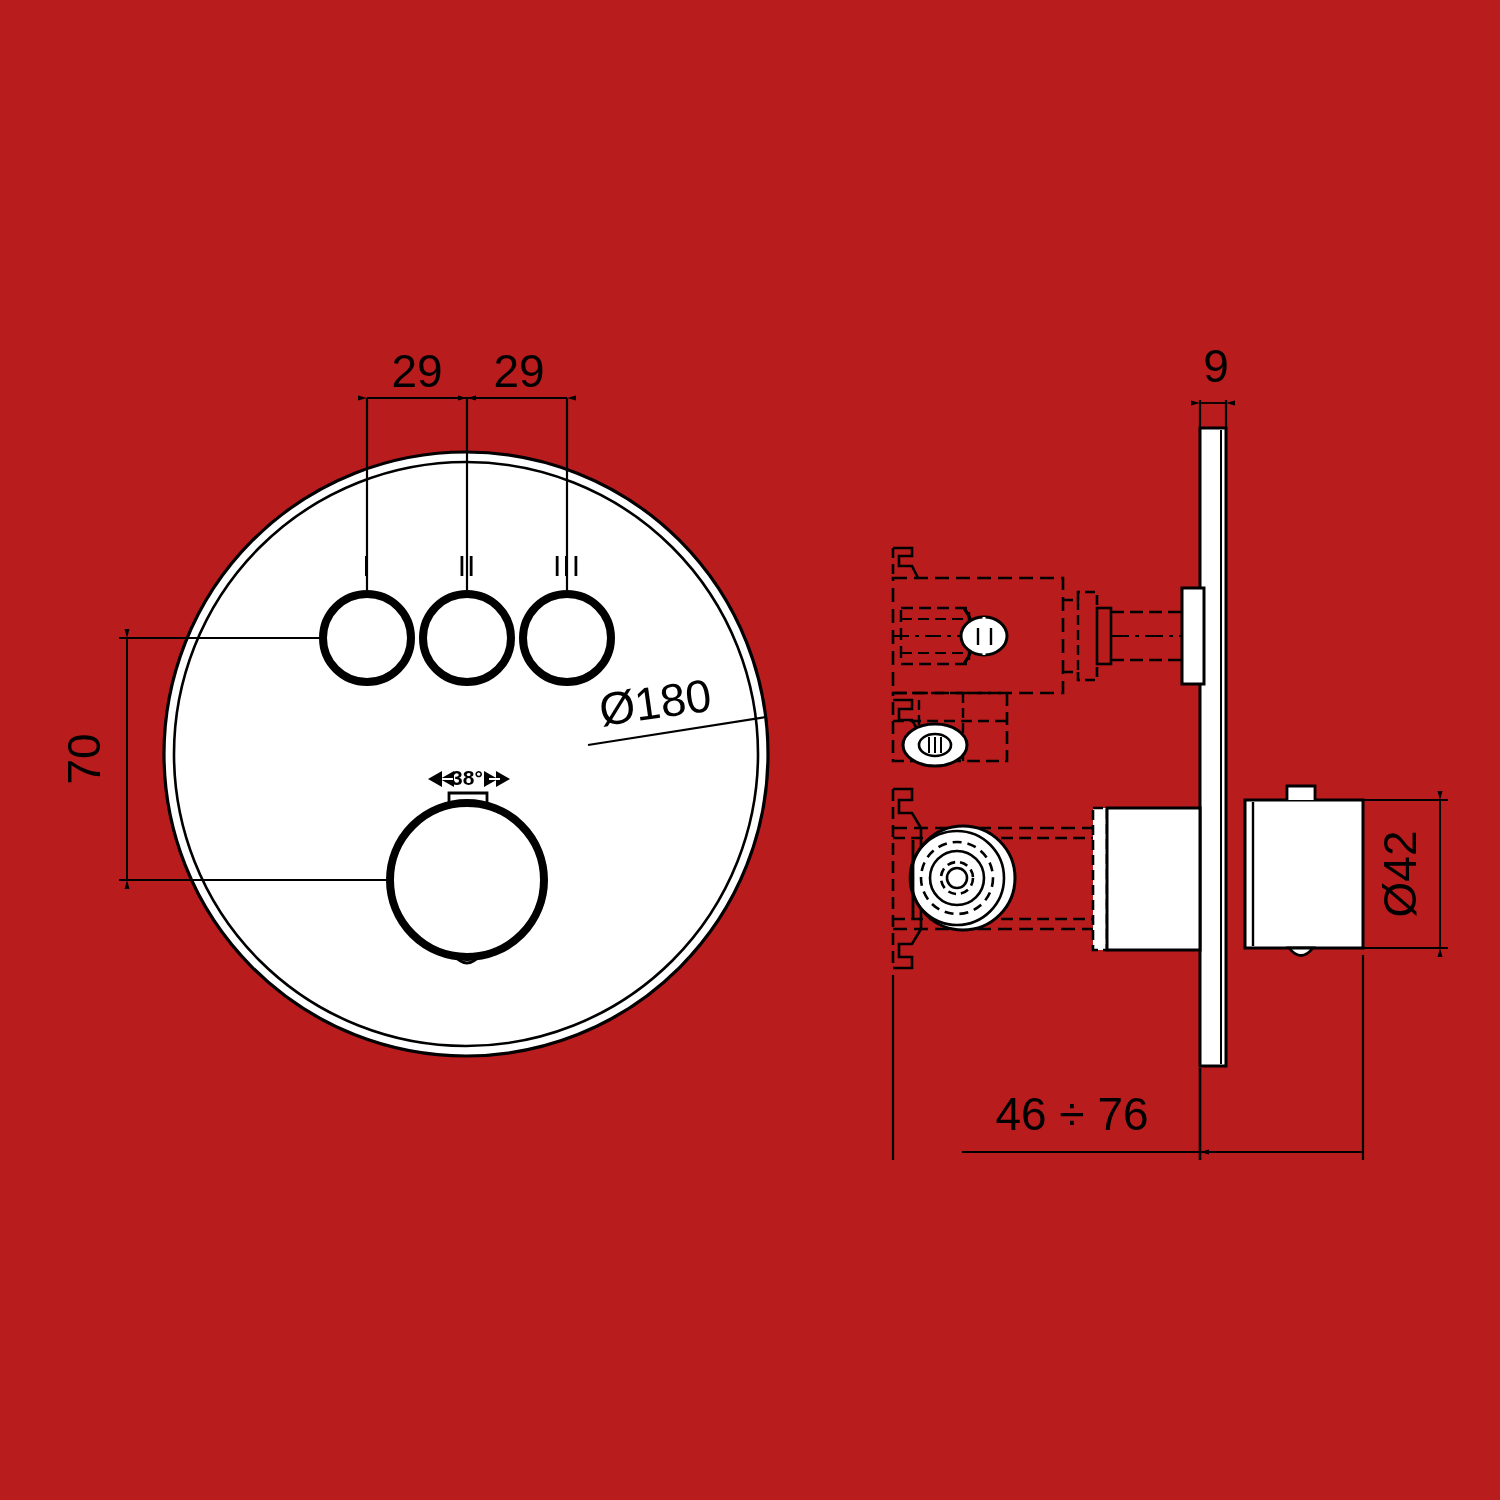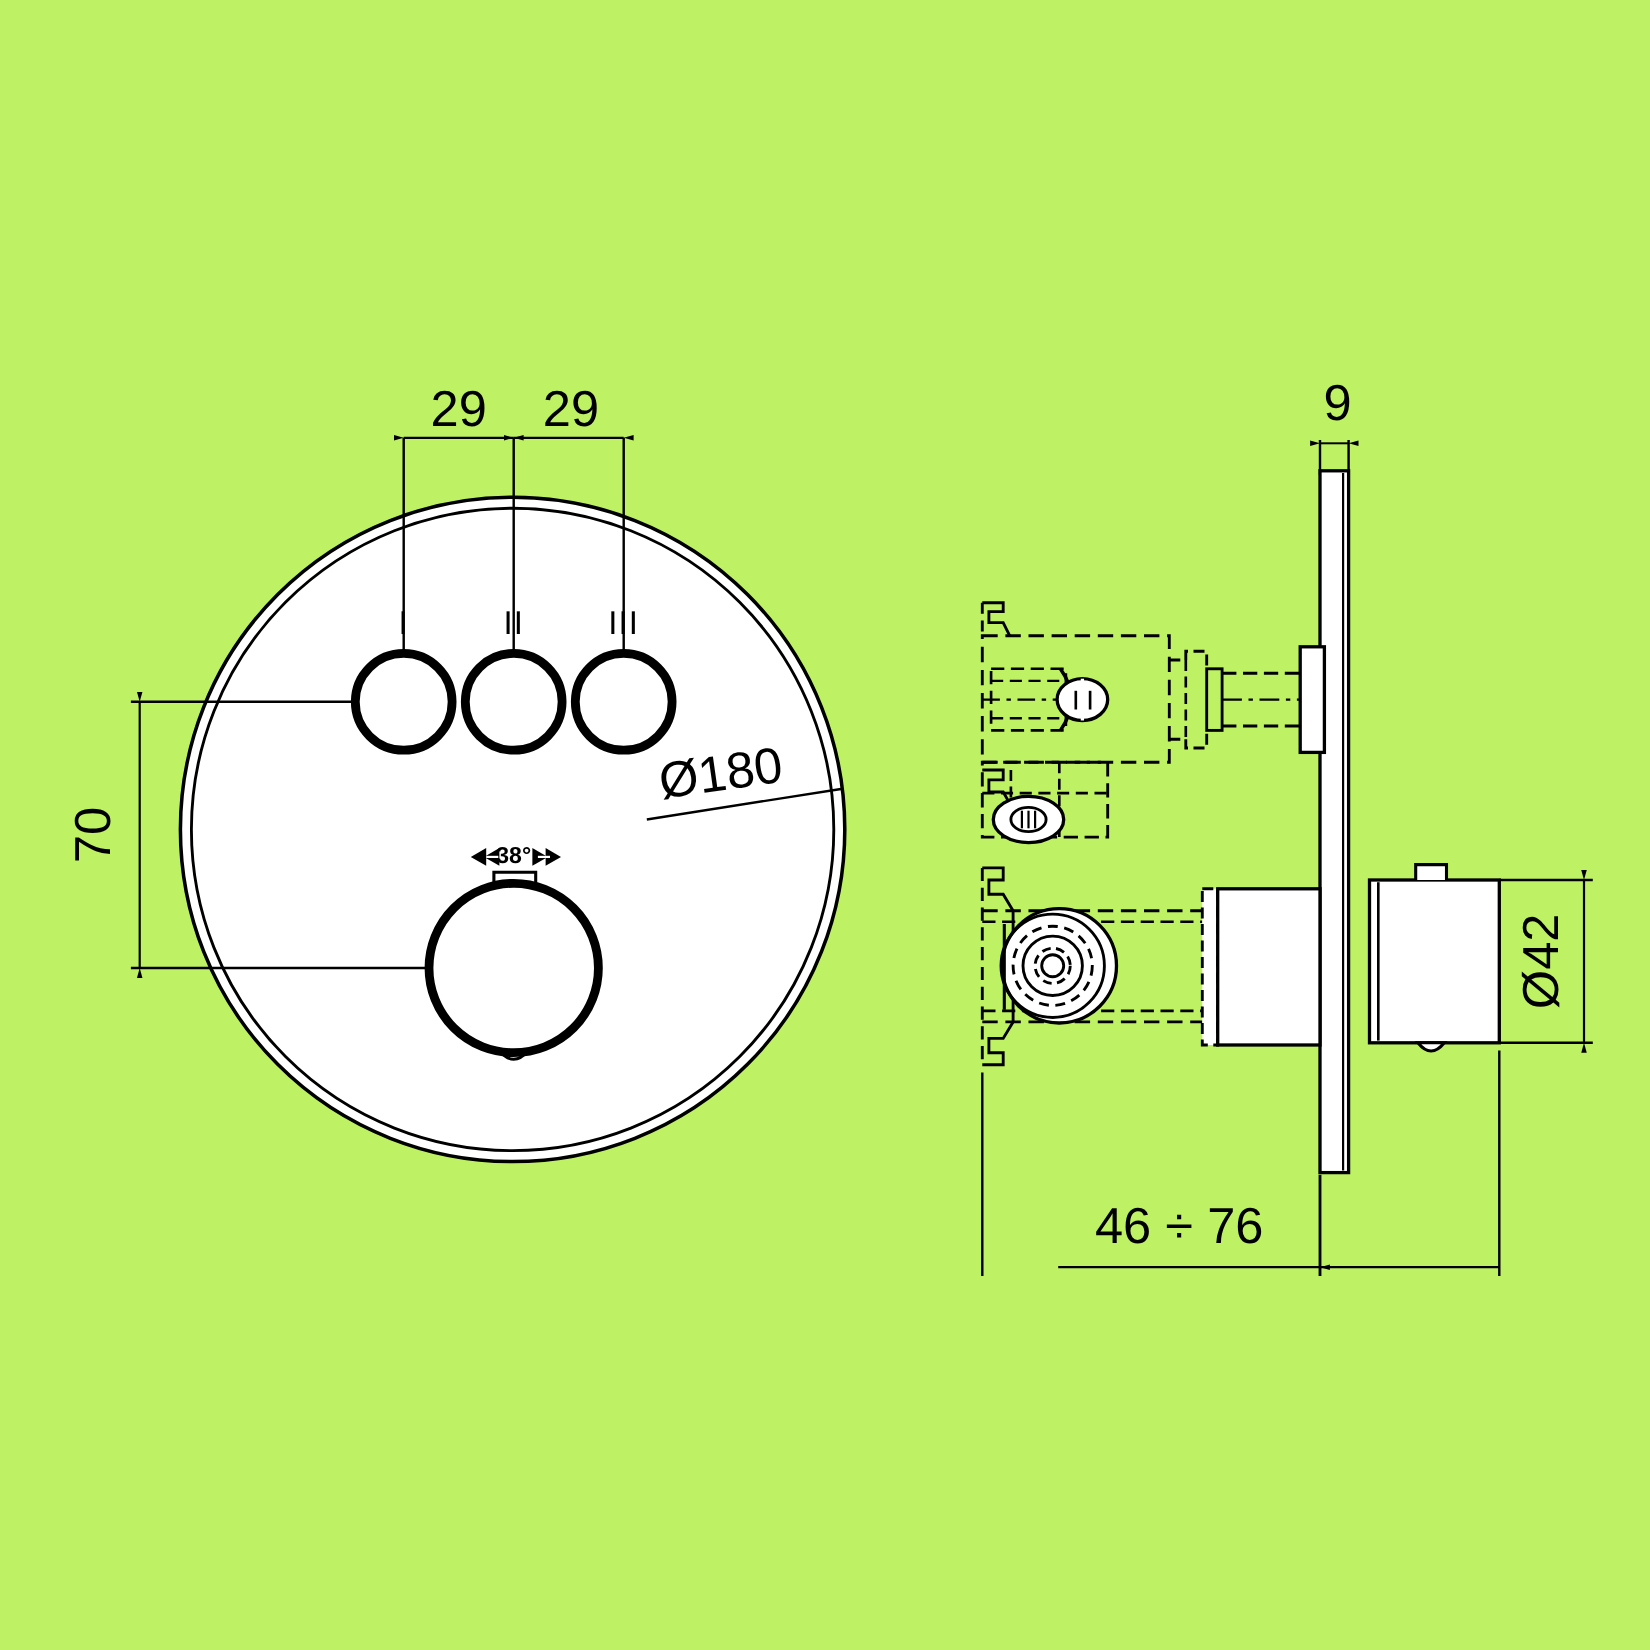--- a/index.html
+++ b/index.html
@@ -10,21 +10,21 @@
   body {
     width: 1500px;
     height: 1500px;
     font-family: "Liberation Sans", sans-serif;
     overflow: hidden;
   }
   #drawing-root {
     position: relative;
     width: 1500px;
     height: 1500px;
-    background: #bef264;
+    background: #b91c1c;
   }
   svg.sheet {
     position: absolute;
     top: 0;
     left: 0;
     width: 1500px;
     height: 1500px;
     display: block;
   }
   .dim-text {

